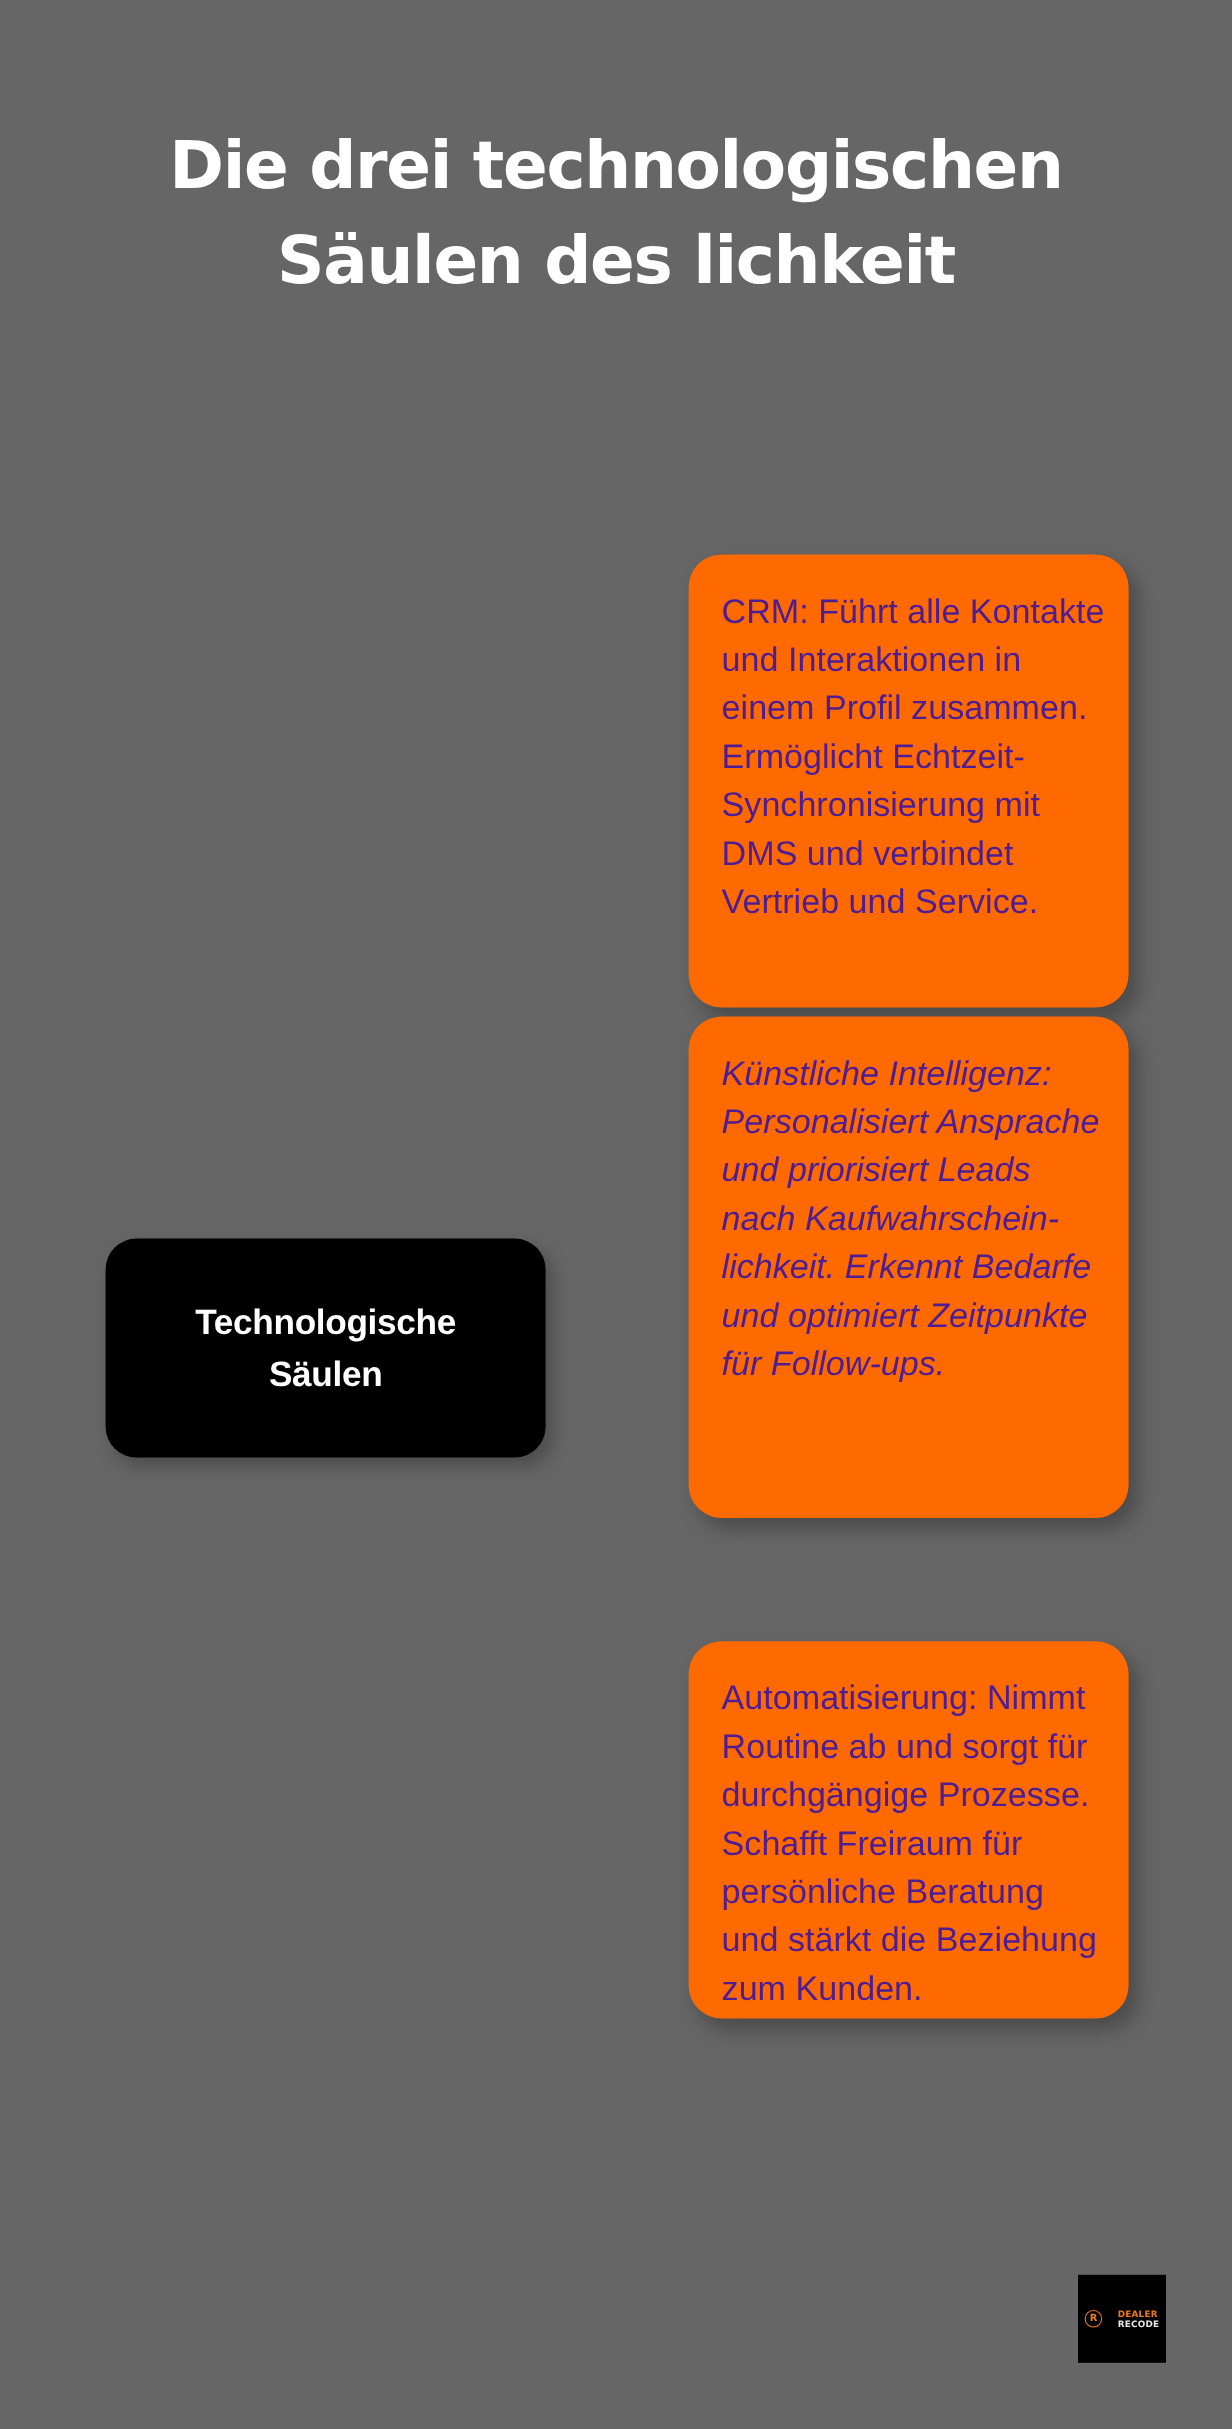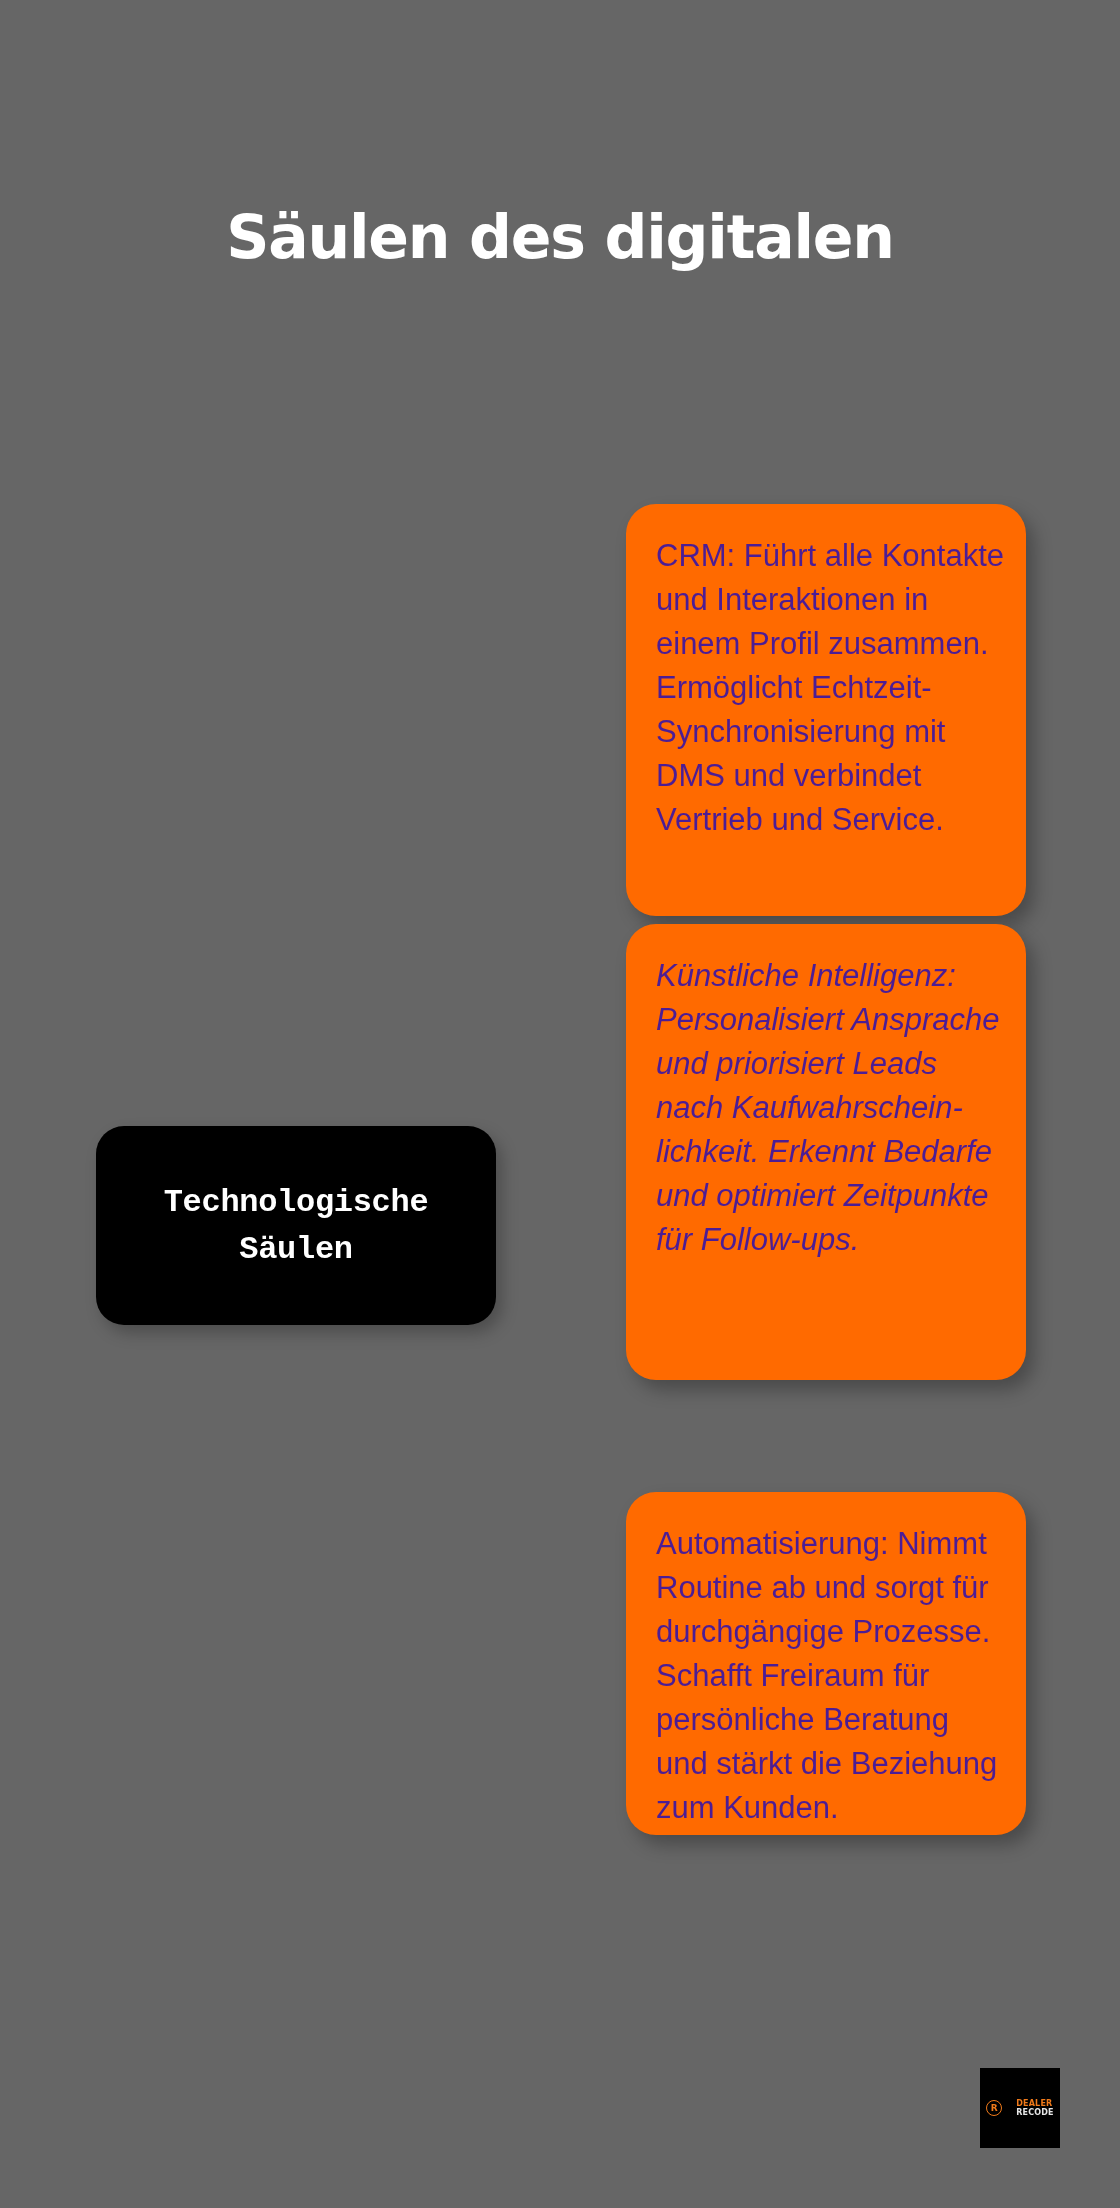--- a/index.html
+++ b/index.html
@@ -37,21 +37,21 @@
       background: #000000;
       border-radius: 28px;
       box-shadow: 6px 8px 16px rgba(0,0,0,0.25);
       display: flex;
       align-items: center;
       justify-content: center;
       text-align: center;
     }
     .hub-label {
       color: #ffffff;
-      font-family: Liberation Mono, monospace;
+      font-family: Liberation Sans, sans-serif;
       font-weight: bold;
       font-size: 32px;
       line-height: 47px;
       letter-spacing: -0.3px;
       width: 300px;
     }
     .card {
       position: absolute;
       left: 626px;
       width: 400px;
@@ -108,22 +108,22 @@
       letter-spacing: 0.2px;
       padding-left: 11px;
     }
     .logo-word-1 { color: #F07A1A; }
     .logo-word-2 { color: #E6E6E6; text-align: right; }
   </style>
 </head>
 <body>
 
 <h1 class="title">
-  <br>
-  <span>Säulen des digitalen</span><br>
+  <span>Die drei technologischen</span><br>
+  <span>Säulen des lichkeit</span><br>
 </h1>
 
 <div class="hub">
   <div class="hub-label">Technologische Säulen</div>
 </div>
 
 <div class="card card-1">
   <p class="card-text">CRM: Führt alle Kontakte und Interaktionen in einem Profil zusammen. Ermöglicht Echtzeit-Synchronisierung mit DMS und verbindet Vertrieb und Service.</p>
 </div>
 

